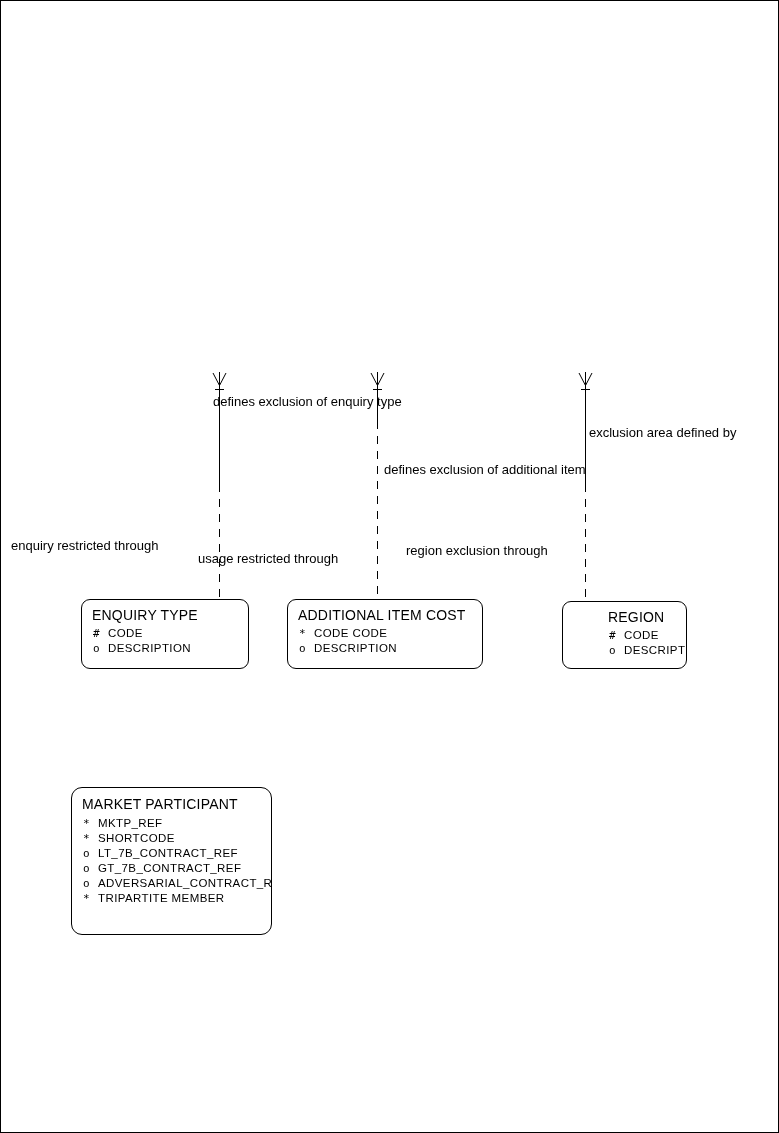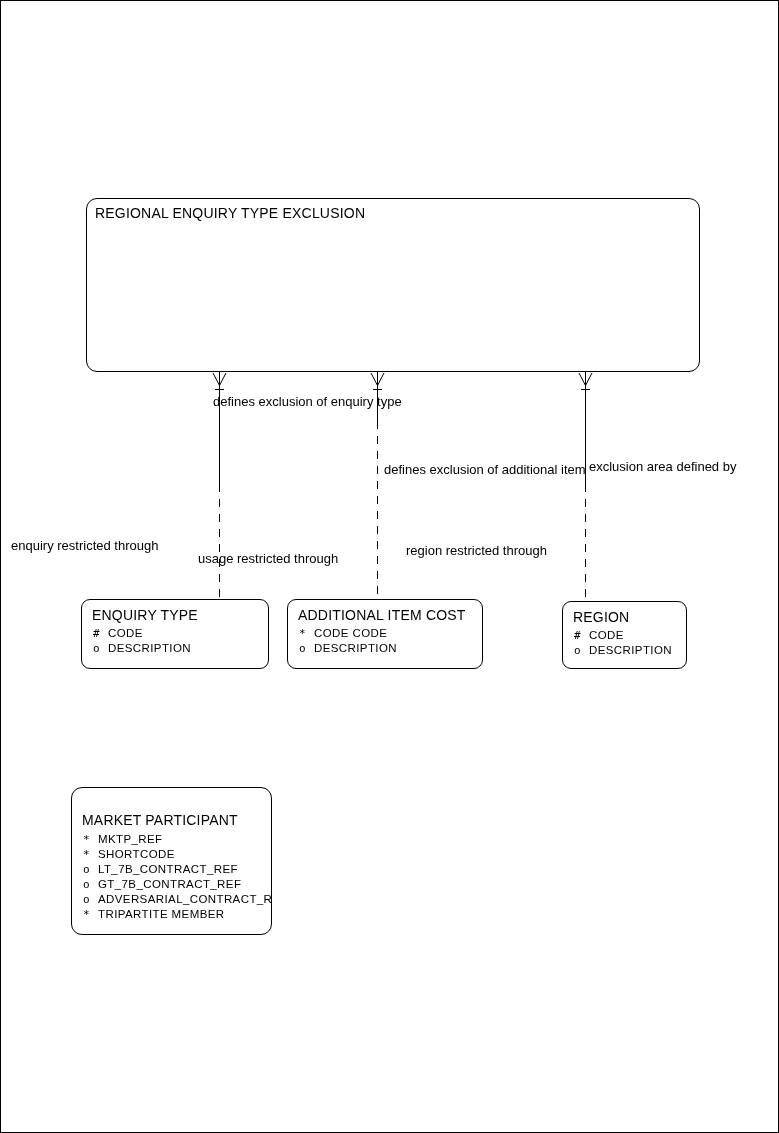--- a/index.html
+++ b/index.html
@@ -55,34 +55,34 @@
     letter-spacing: 0.4px;
     line-height: 15px;
     white-space: nowrap;
   }
   .entity .marker {
     display: inline-block;
     width: 15px;
     font-family: "DejaVu Sans Mono", "Liberation Mono", monospace;
     font-size: 11px;
   }
-  #ent-enquiry-type       { left: 80px;  top: 598px; width: 188px; height: 70px; }
+  #ent-enquiry-type       { left: 80px;  top: 598px; width: 168px; height: 70px; }
   #ent-additional-item    { left: 286px; top: 598px; width: 196px; height: 70px; }
-  #ent-region             { left: 561px; top: 600px; width: 125px; height: 68px; }
+  #ent-region             { left: 561px; top: 600px; width: 125px; height: 68px; padding-left: 35px; }
   #ent-market-participant { left: 70px;  top: 786px; width: 201px; height: 148px; border-radius: 11px; }
-  #ent-market-participant .etitle { margin: 24px 0 4px 10px; }
+  #ent-market-participant .etitle { margin: 8px 0 4px 10px; }
   .rel-label {
     position: absolute;
     font-size: 13px;
     line-height: 15px;
     white-space: nowrap;
   }
   #lbl-near-1 { left: 212px; top: 393px; }
   #lbl-near-2 { left: 383px; top: 413px; margin-top: 48px; }
-  #lbl-near-3 { left: 588px; top: 458px; }
+  #lbl-near-3 { left: 588px; top: 424px; }
   #lbl-far-1  { left: 10px;  top: 537px; }
   #lbl-far-2  { left: 197px; top: 550px; text-align: right; }
   #lbl-far-3  { left: 405px; top: 542px; }
 </style>
 </head>
 <body>
 
 <div id="canvas">
 
   <svg id="lines" width="779" height="1133" viewBox="0 0 779 1133" stroke="#000000" stroke-width="1" fill="none">
@@ -111,30 +111,27 @@
       <g>
         <line x1="578" y1="372" x2="584.5" y2="384.5"></line>
         <line x1="591" y1="372" x2="584.5" y2="384.5"></line>
         <line x1="580" y1="388.5" x2="589" y2="388.5"></line>
       </g>
       <line x1="584.5" y1="371" x2="584.5" y2="483"></line>
       <line x1="584.5" y1="483" x2="584.5" y2="600" stroke-dasharray="8,7"></line>
     </g>
   </svg>
 
-  <div class="root-entity">
-    <div class="etitle">REGIONAL ENQUIRY TYPE EXCLUSION</div>
-  </div>
 
   <div class="rel-label" id="lbl-near-1">defines exclusion of enquiry type</div>
   <div class="rel-label" id="lbl-near-2">defines exclusion of additional item</div>
   <div class="rel-label" id="lbl-near-3">exclusion area defined by</div>
   <div class="rel-label" id="lbl-far-1">enquiry restricted through</div>
   <div class="rel-label" id="lbl-far-2">usage restricted through</div>
-  <div class="rel-label" id="lbl-far-3">region restricted through</div>
+  <div class="rel-label" id="lbl-far-3">region exclusion through</div>
 
   <div class="entity" id="ent-enquiry-type">
     <div class="etitle">ENQUIRY TYPE</div>
     <div class="attr">
       <span class="marker">#</span><span>CODE</span>
     </div>
     <div class="attr">
       <span class="marker">o</span><span>DESCRIPTION</span>
     </div>
   </div>

